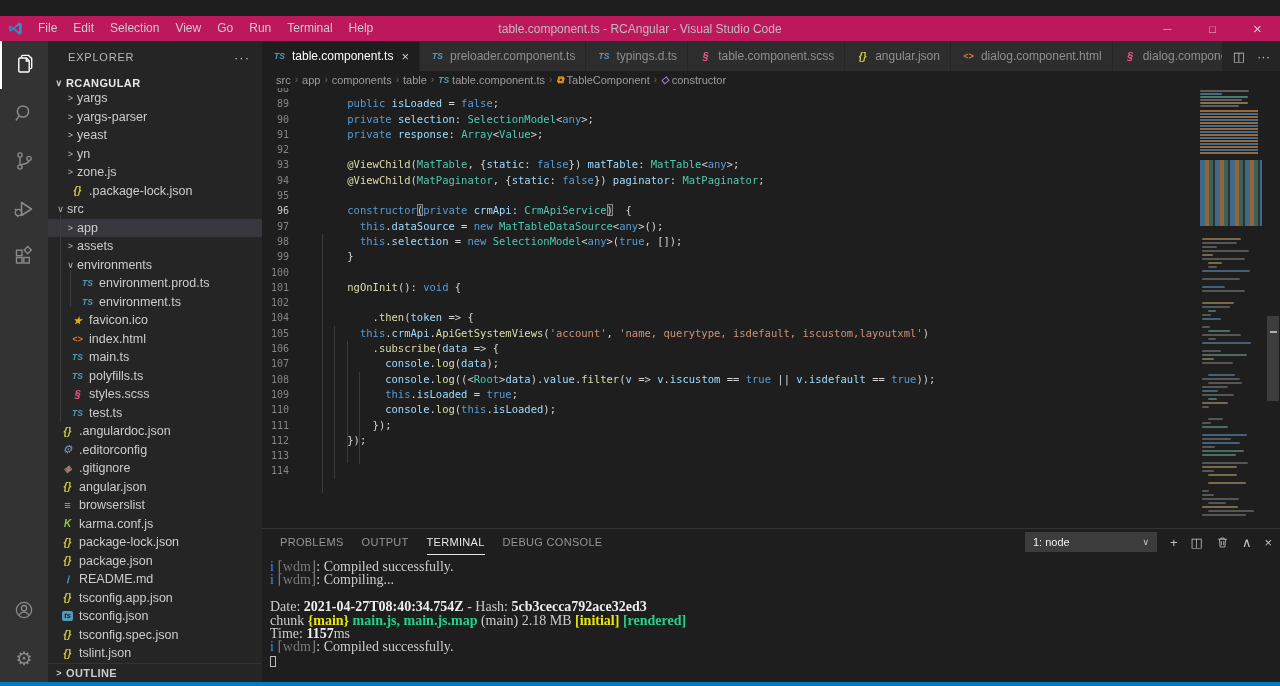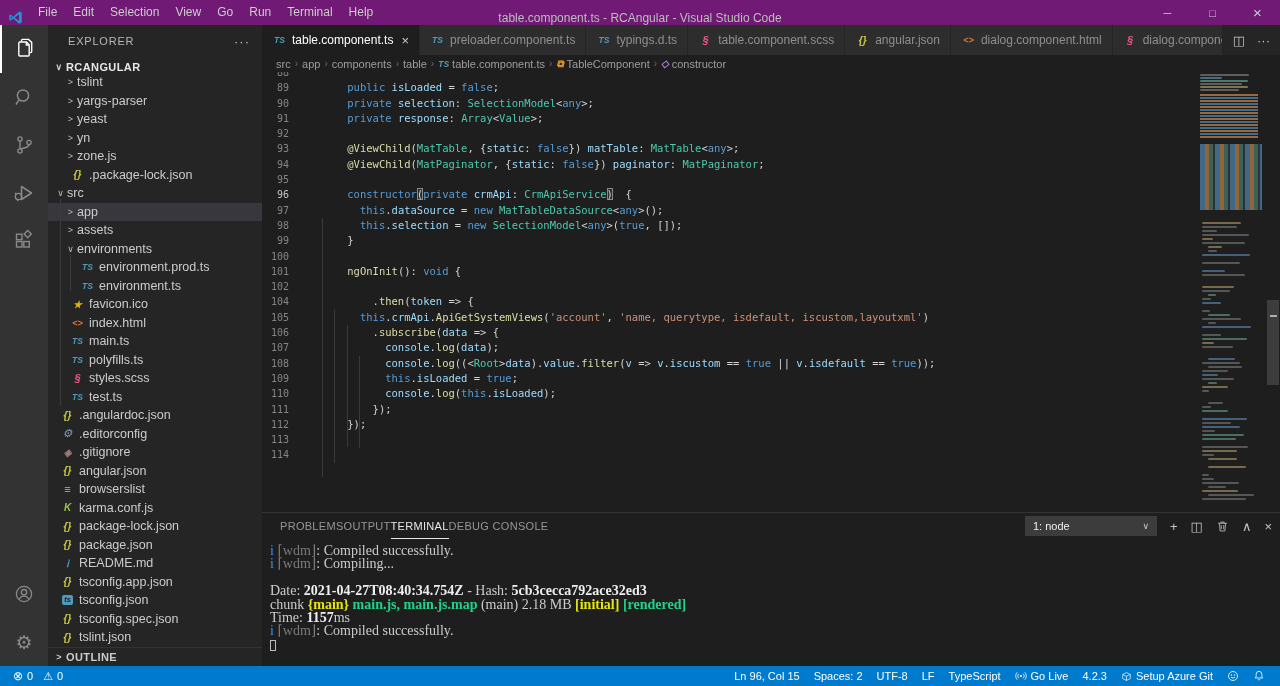--- a/index.html
+++ b/index.html
@@ -1,20 +1,20 @@
 <!DOCTYPE html>
 <html><head>
 <meta charset="utf-8">
 <style>
   * { margin:0; padding:0; box-sizing:border-box; }
   html,body { width:1280px; height:686px; overflow:hidden; background:#1e1e1e;
     font-family:"Liberation Sans", sans-serif; -webkit-font-smoothing:antialiased; }
 
   
-  .titlebar { height:25px; background:#701a75; display:flex; align-items:flex-end; position:relative; color:#cccccc; }
+  .titlebar { height:25px; background:#be185d; display:flex; align-items:center; position:relative; color:#cccccc;margin-top:16px; }
   .vslogo { width:30px; display:flex; justify-content:center; align-items:center; }
   .menu { display:flex; }
   .menu-item { font-size:12px; padding:0 8px; line-height:25px; color:#cccccc; cursor:default; }
   .win-title { position:absolute; left:50%; transform:translateX(-50%); font-size:12px; color:#bdbdbd; white-space:nowrap; }
   .win-controls { margin-left:auto; display:flex; height:25px; }
   .win-btn { width:45px; display:flex; align-items:center; justify-content:center; font-size:11px; color:#cccccc; }
   .win-btn.close-btn { font-size:15px; }
 
   
   .main { display:flex; height:641px; }
@@ -91,21 +91,21 @@
   .minimap { position:absolute; top:0; right:14px; width:68px; height:100%; background:#1e1e1e; overflow:hidden; }
   .mm-bar { position:absolute; height:2px; border-radius:1px; }
   .mm-block { position:absolute; left:2px; }
   .vscroll { position:absolute; top:0; right:0; width:14px; height:100%; }
   .vthumb { position:absolute; left:1px; right:1px; top:228px; height:85px; background:rgba(121,121,121,.35); }
   .vcursor { position:absolute; right:3px; top:243px; width:7px; height:2px; background:#aeafad; }
 
   
   .panel { height:154px; background:#1e1e1e; border-top:1px solid #333333; display:flex; flex-direction:column; }
   .panel-head { height:26px; display:flex; align-items:center; padding:0 8px; }
-  .panel-tabs { display:flex; padding-left:10px; }
+  .panel-tabs { display:flex; gap:18px; padding-left:10px; }
   .ptab { font-size:11px; letter-spacing:.3px; color:#969696; line-height:24px; border-bottom:1px solid transparent; }
   .ptab.active { color:#e7e7e7; border-bottom-color:#e7e7e7; }
   .panel-right { margin-left:auto; display:flex; align-items:center; gap:13px; color:#c5c5c5; }
   .term-select { width:132px; height:20px; background:#3c3c3c; color:#f0f0f0; font-size:11px; display:flex; align-items:center; padding:0 8px; }
   .term-select .sel-chev { margin-left:auto; font-size:9px; color:#cccccc; }
   .p-ic { font-size:13px; display:flex; align-items:center; }
   .panel-body { flex:1; padding:5px 0 0 8px; overflow:hidden; }
   .term-row { height:13.4px; line-height:13.4px; font-family:Liberation Serif, serif; font-size:14px; white-space:pre; color:#cccccc; }
   .tm-tp{color:#cccccc} .tm-ti{color:#3b8eea} .tm-td{color:#7a7a7a}
   .tm-tb{color:#eeeeee; font-weight:bold} .tm-ty{color:#e5e510; font-weight:bold} .tm-tg{color:#23d18b; font-weight:bold}
@@ -203,21 +203,21 @@
       <span class="side-head-label">EXPLORER</span>
       <span class="side-head-dots">···</span>
     </div>
     <div class="root-row">
       <span class="root-chevron">∨</span>
       <span>RCANGULAR</span>
     </div>
     <div class="tree">
         <div class="tree-row" style="padding-left: 16px;">
           <span class="tw">&gt;</span>
-          <span>tslint</span>
+          <span>yargs</span>
         </div>
         <div class="tree-row" style="padding-left: 16px;">
           <span class="tw">&gt;</span>
           <span>yargs-parser</span>
         </div>
         <div class="tree-row" style="padding-left: 16px;">
           <span class="tw">&gt;</span>
           <span>yeast</span>
         </div>
         <div class="tree-row" style="padding-left: 16px;">

